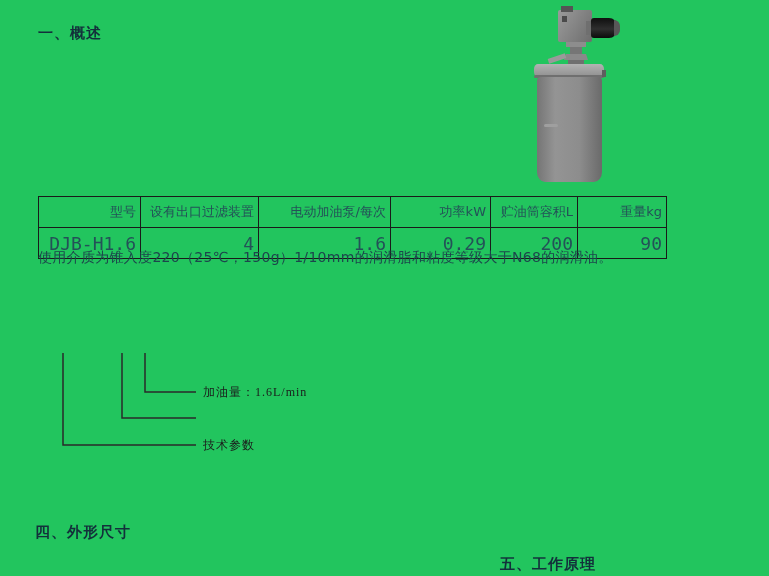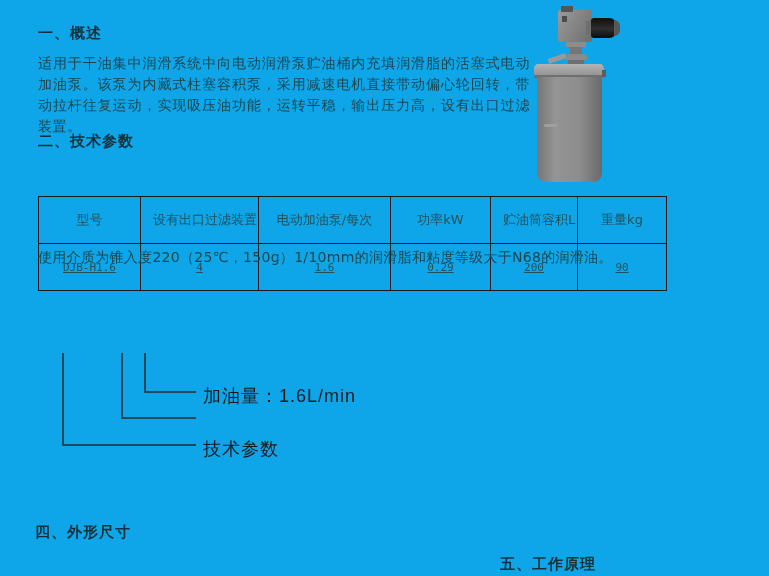--- a/index.html
+++ b/index.html
@@ -1,47 +1,47 @@
 <!DOCTYPE html>
 <html><head>
 <meta charset="utf-8">
 <style>
   html,body{margin:0;padding:0;background:#fff;}
   #page{
-    position:relative;width:769px;height:576px;background:#0ea5e9;
+    position:relative;width:769px;height:576px;background:#22c55e;
     font-family:"DejaVu Sans","Liberation Sans",sans-serif;overflow:hidden;
   }
   .abs{position:absolute;}
   .heading{
     font-size:15px;font-weight:bold;color:#13303b;letter-spacing:1px;white-space:nowrap;
   }
   .bodytext{
     font-size:14px;color:#1d464c;line-height:21px;letter-spacing:0.5px;text-align:justify;
   }
   .note{font-size:14px;color:#1d464c;white-space:nowrap;letter-spacing:0.3px;}
   
   table.params{
     border-collapse:collapse;table-layout:fixed;
     font-size:13px;color:#245158;
   }
   table.params th,table.params td{
-    border:1px solid #1a1a1a;text-align:center;padding:12px;height:22px;
+    border:1px solid #1a1a1a;text-align:right;padding:4px;height:22px;
     font-weight:normal;overflow:hidden;white-space:nowrap;margin-left:7px;
   }
-  table.params td{font-family:"DejaVu Sans Mono","Liberation Mono",monospace;font-size:11px;text-decoration:underline;}
+  table.params td{font-family:"DejaVu Sans Mono","Liberation Mono",monospace;font-size:18px;}
   
   .model-code{
     font-family:"DejaVu Sans Mono","Liberation Mono",monospace;
     font-size:15px;font-weight:bold;color:#1b1b1b;white-space:nowrap;
   }
   .model-code .seg{display:inline-block;border-bottom:1.5px solid #222;padding:0 4px;letter-spacing:2px;}
   .model-code .dash{display:inline-block;margin:0 7px;}
   .callout-label{
-    font-size:18px;color:#1b1b1b;white-space:nowrap;letter-spacing:1px;
-    font-family:Liberation Sans, sans-serif;
+    font-size:12px;color:#1b1b1b;white-space:nowrap;letter-spacing:1px;
+    font-family:Liberation Serif, serif;
   }
   
   .pump{position:absolute;left:528px;top:4px;width:195px;height:180px;}
   .pump *{position:absolute;}
   .gearbox{left:30px;top:6px;width:34px;height:32px;background:linear-gradient(120deg,#9b9b9b,#6d6d6d);border-radius:2px;}
   .gearbox-cap{left:33px;top:2px;width:12px;height:6px;background:#555;}
   .gearbox-dot{left:34px;top:12px;width:5px;height:6px;background:#4a4a4a;}
   .motor{left:63px;top:14px;width:26px;height:20px;background:linear-gradient(#0f0f0f,#2e2e2e 55%,#0b0b0b);border-radius:3px 8px 8px 3px;}
   .motor-cap{left:86px;top:16px;width:6px;height:16px;background:#585858;border-radius:0 6px 6px 0;}
   .motor-neck{left:58px;top:17px;width:7px;height:14px;background:#6f6f6f;}
@@ -60,23 +60,21 @@
   }
   .barrel-shine{left:16px;top:120px;width:14px;height:3px;background:#9f9f9f;border-radius:2px;}
 </style>
 </head>
 <body>
 
 <div id="page">
 
   <div class="abs heading" style="left:38px;top:24px;">一、概述</div>
 
-  <div class="abs bodytext" style="left:38px;top:53px;width:492px;">适用于干油集中润滑系统中向电动润滑泵贮油桶内充填润滑脂的活塞式电动加油泵。该泵为内藏式柱塞容积泵，采用减速电机直接带动偏心轮回转，带动拉杆往复运动，实现吸压油功能，运转平稳，输出压力高，设有出口过滤装置。</div>
 
-  <div class="abs heading" style="left:38px;top:132px;">二、技术参数</div>
 
   <div class="pump">
     <div class="gearbox"></div>
     <div class="gearbox-cap"></div>
     <div class="gearbox-dot"></div>
     <div class="motor-neck"></div>
     <div class="motor"></div>
     <div class="motor-cap"></div>
     <div class="shaft-flange1"></div>
     <div class="shaft-neck"></div>

